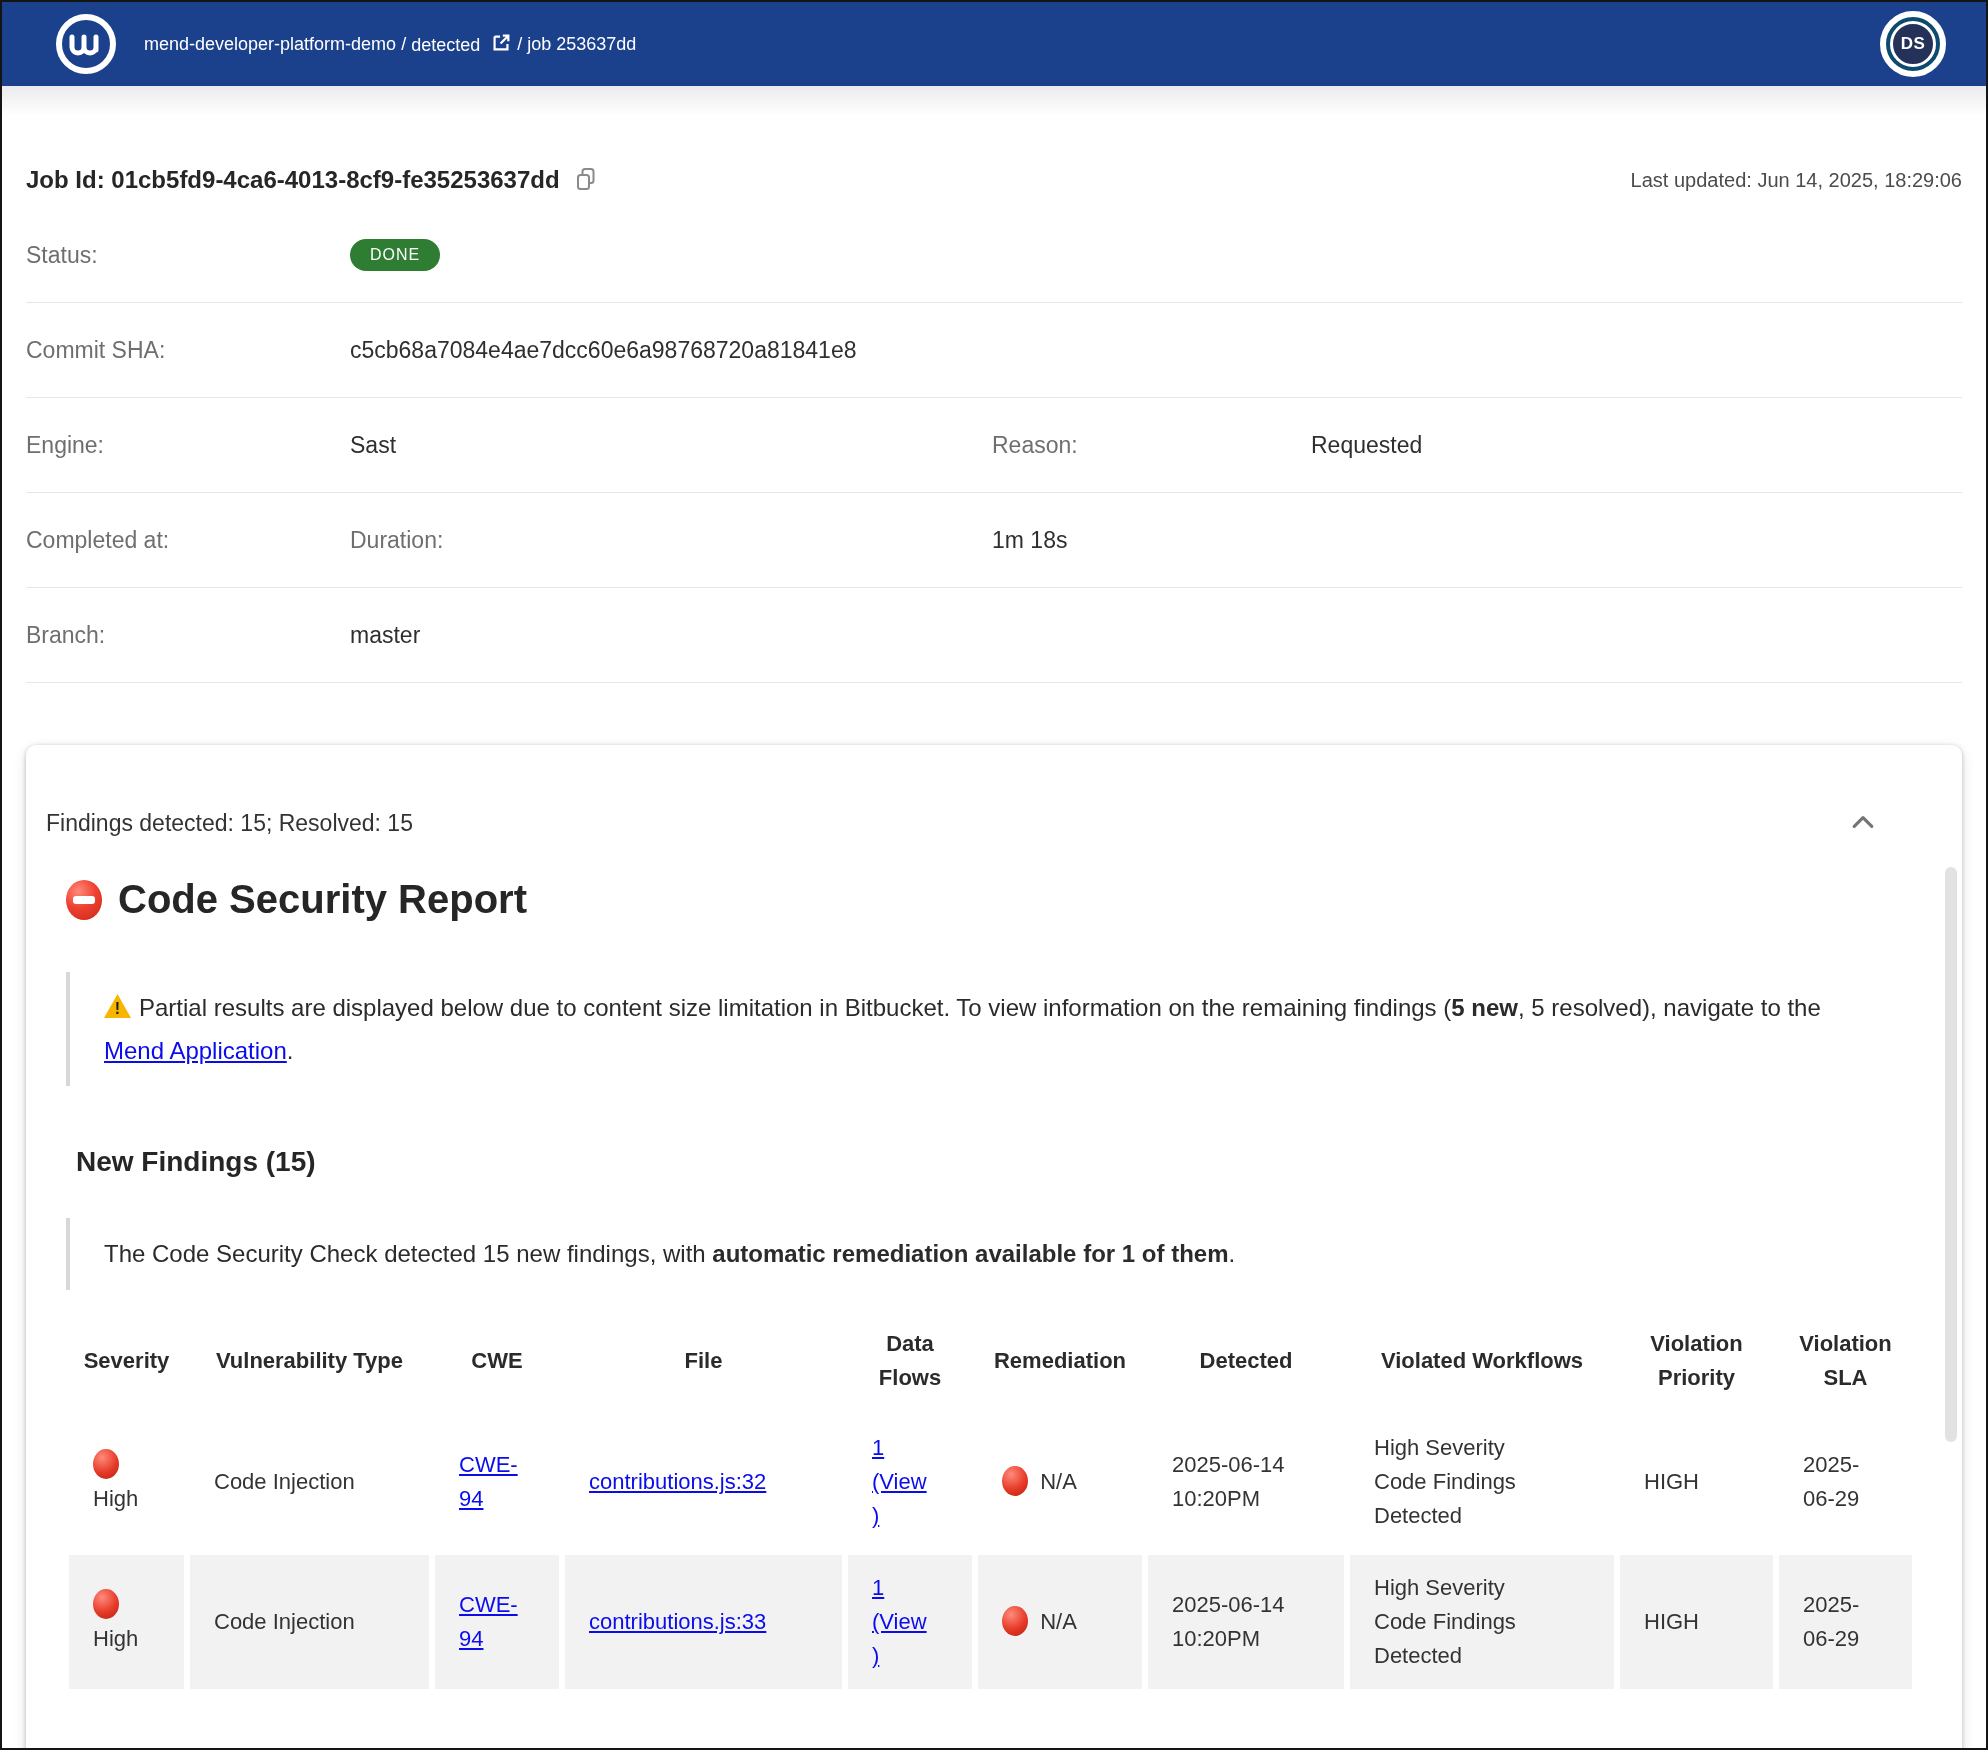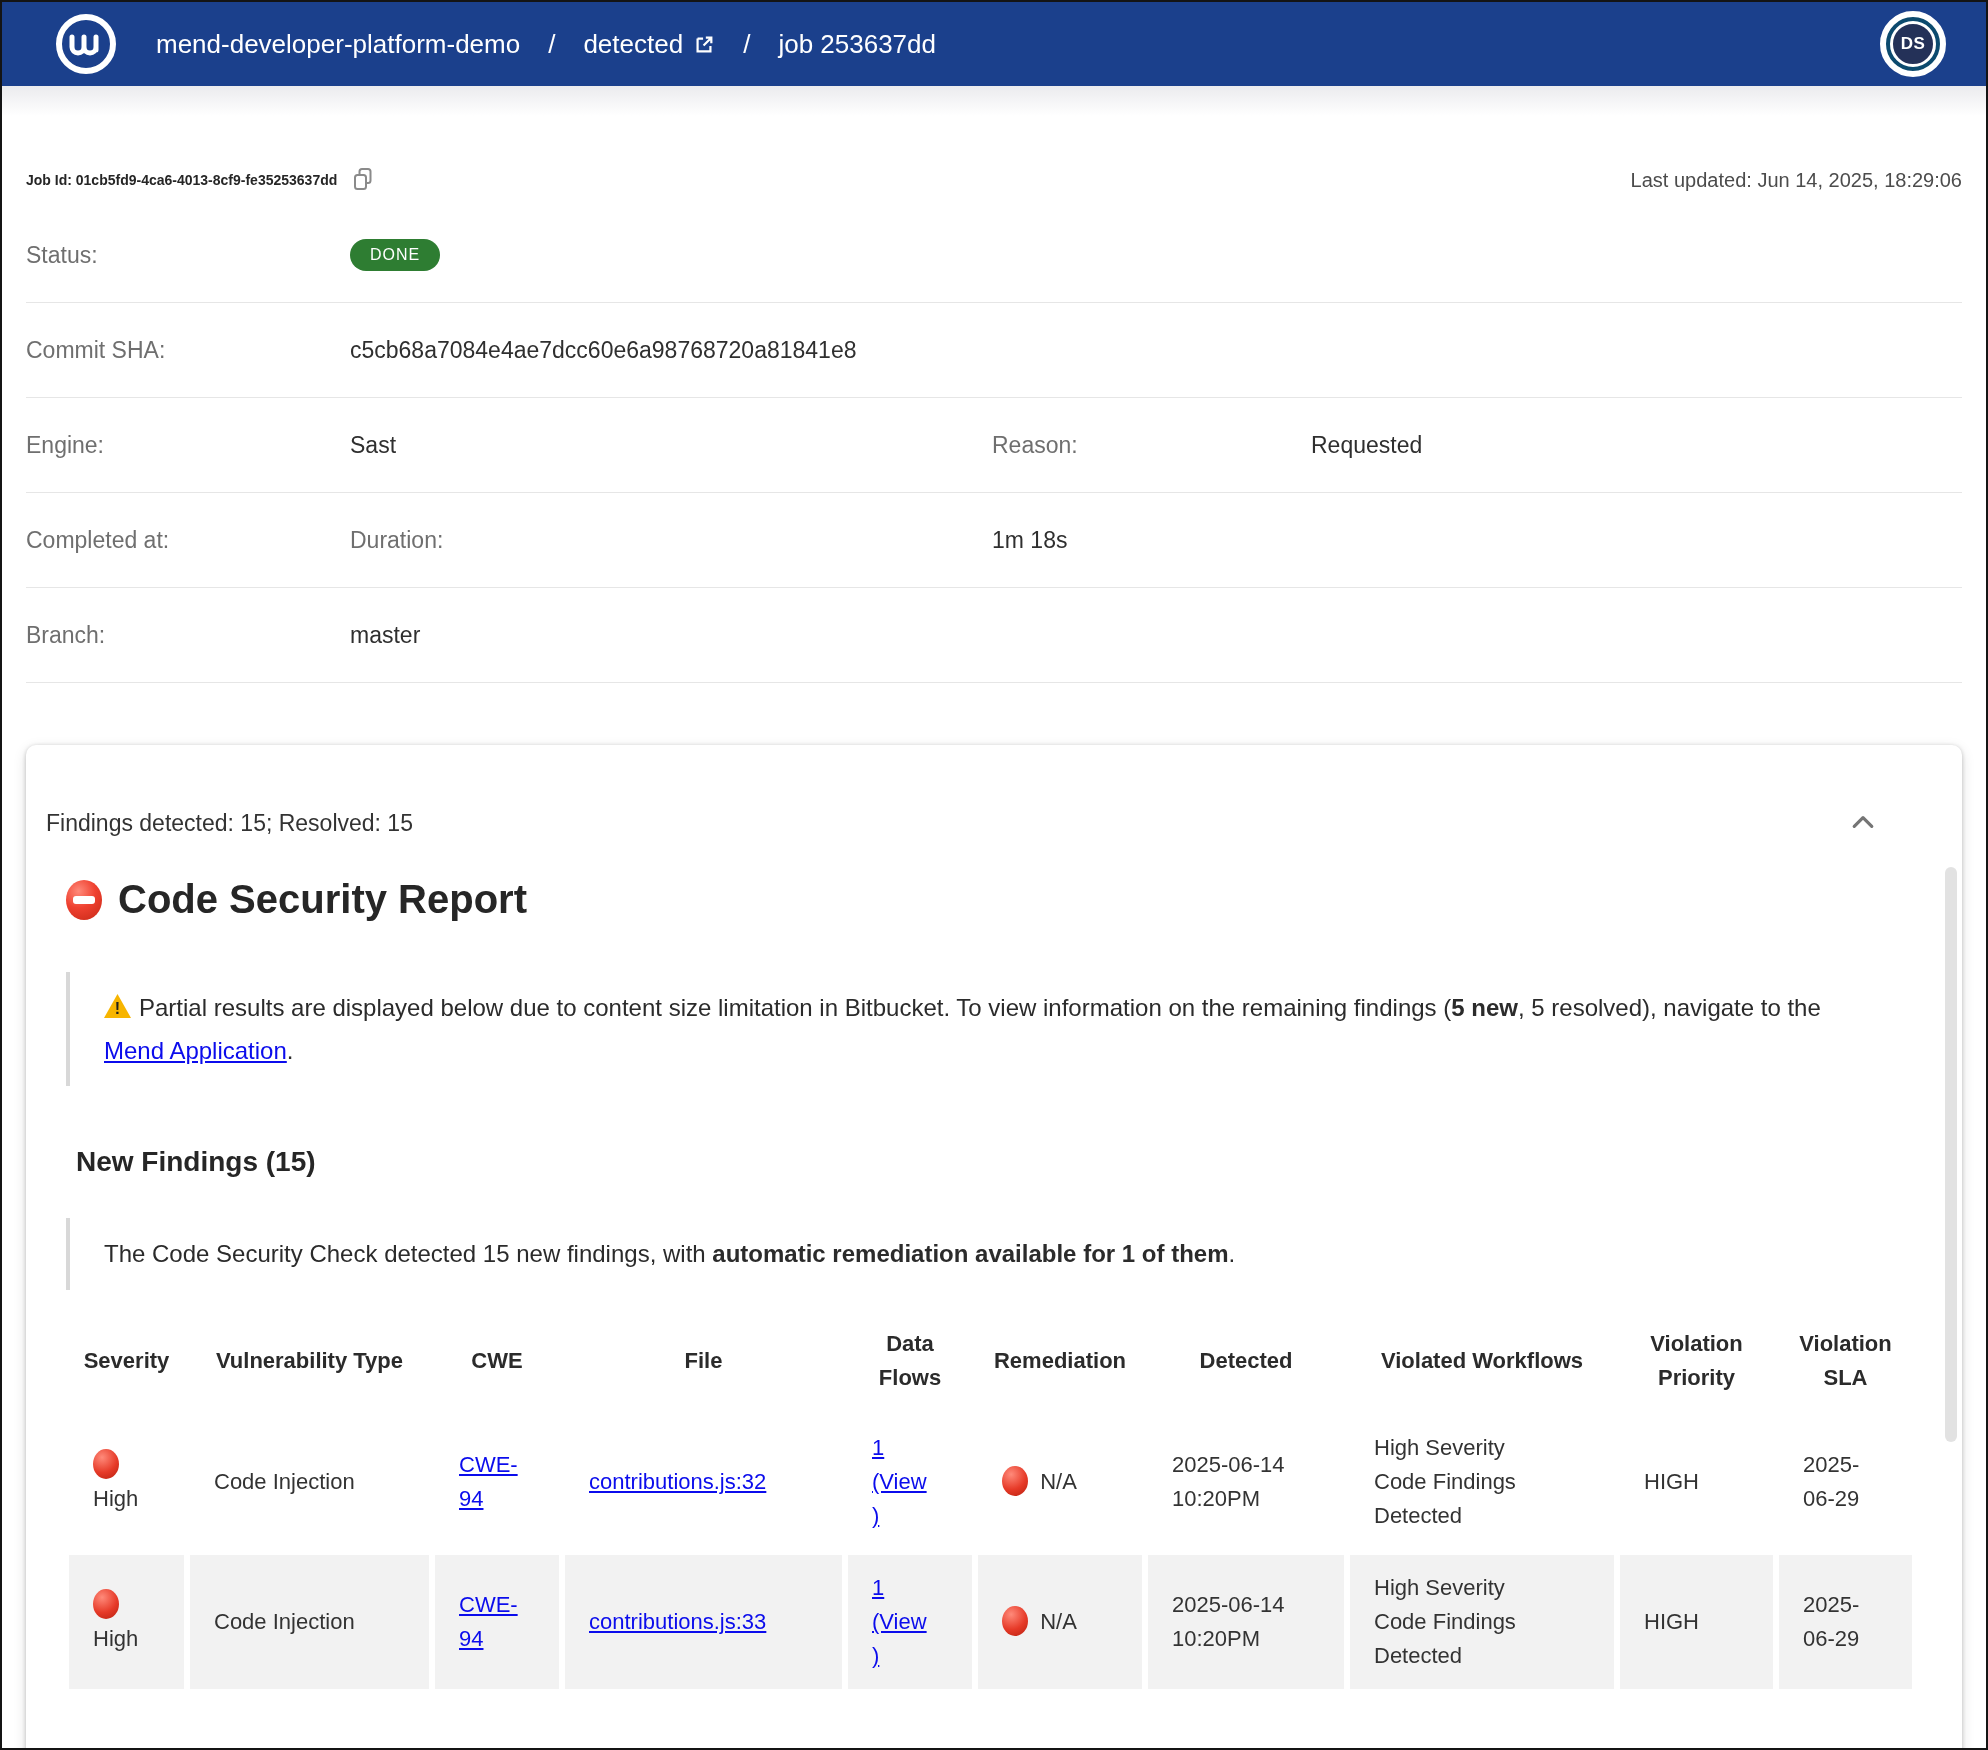--- a/index.html
+++ b/index.html
@@ -10,21 +10,21 @@
     width:1988px; height:1750px; border:2px solid #141414;
     overflow:hidden; position:relative; background:#fff;
   }
 
   
   .navbar{
     height:84px; background:#1b408c; display:flex; align-items:center;
     padding:0 40px 0 52px; color:#fff;
   }
   .logo{ width:64px; height:64px; flex:0 0 auto; margin-right:26px; cursor:pointer; }
-  .breadcrumb{ display:flex; align-items:center; gap:28px; font-size:26px;margin-left:12px; }
+  .breadcrumb{ display:flex; align-items:center; gap:5px; font-size:18px; }
   .crumb{ color:#fff; text-decoration:none; cursor:pointer; }
   .crumb-sep{ color:#fff; }
   .ext-icon{ width:22px; height:22px; margin-left:10px; vertical-align:-3px; }
   .nav-spacer{ flex:1; }
   .avatar{
     width:66px; height:66px; border-radius:50%; border:6px solid #fff;
     background:#0c4a6e; display:flex; align-items:center; justify-content:center; cursor:pointer;
   }
   .avatar-core{
     width:46px; height:46px; border-radius:50%; background:#243158; border:3px solid #fff;
@@ -33,21 +33,21 @@
   }
 
   .top-fade{ height:30px; background:linear-gradient(#ebebee,#ffffff); }
 
   
   .details{ padding:0 24px; }
   .jobid-row{
     display:flex; justify-content:space-between; align-items:center;
     margin-top:36px; height:56px;
   }
-  .jobid{ font-size:14px; font-weight:bold; color:#262626; display:flex; align-items:center; gap:14px; }
+  .jobid{ font-size:24px; font-weight:bold; color:#262626; display:flex; align-items:center; gap:14px; }
   .copy-icon{ width:24px; height:26px; cursor:pointer; }
   .last-updated{ font-size:20px; color:#4c4c4c; }
 
   .drow{
     display:grid; grid-template-columns:324px 642px 319px 1fr;
     align-items:center; height:95px; border-bottom:1px solid #e6e6e6;
   }
   .dlabel{ color:#6f6f6f; font-size:23px; }
   .dvalue{ color:#2f2f2f; font-size:23px; }
   .badge-done{

